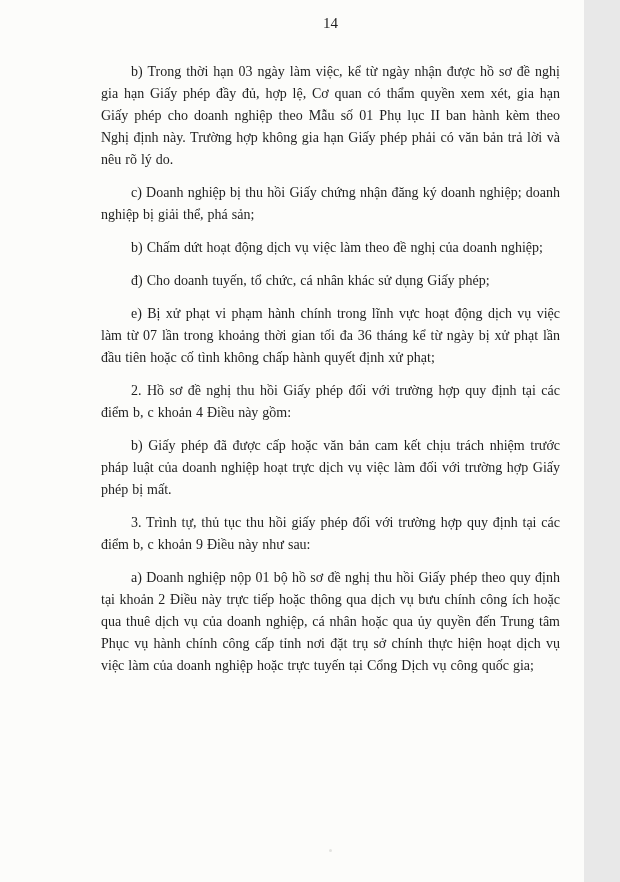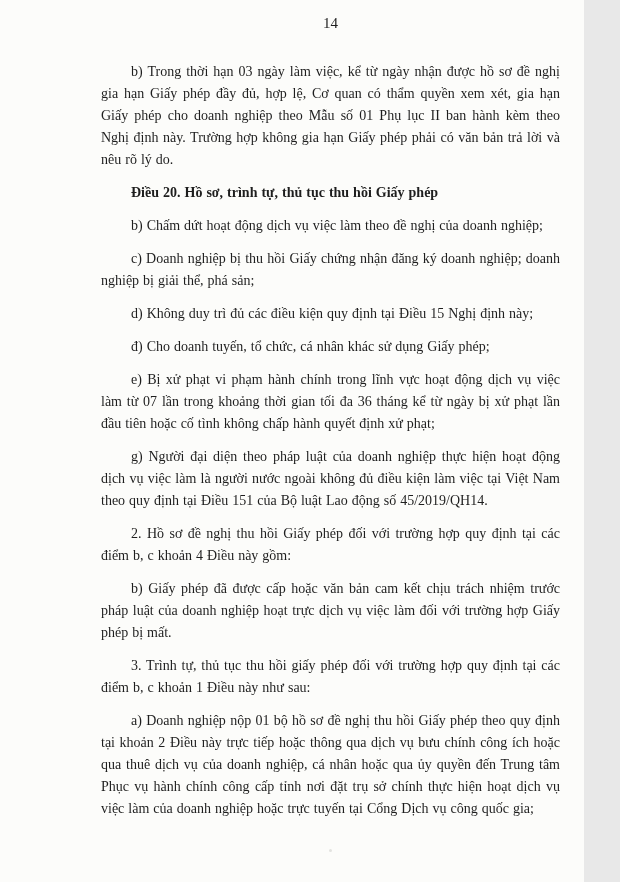--- a/index.html
+++ b/index.html
@@ -55,27 +55,24 @@
   }
 </style>
 </head>
 <body>
 
 <div class="page">
   <div class="pageno">14</div>
 
   <div class="doc-body">
       <p class="para body">b) Trong thời hạn 03 ngày làm việc, kể từ ngày nhận được hồ sơ đề nghị gia hạn Giấy phép đầy đủ, hợp lệ, Cơ quan có thẩm quyền xem xét, gia hạn Giấy phép cho doanh nghiệp theo Mẫu số 01 Phụ lục II ban hành kèm theo Nghị định này. Trường hợp không gia hạn Giấy phép phải có văn bản trả lời và nêu rõ lý do.</p>
-      <p class="para heading">Điều 20. Hồ sơ, trình tự, thủ tục thu hồi Giấy phép</p>
+      <p class="para body">c) Doanh nghiệp bị thu hồi Giấy chứng nhận đăng ký doanh nghiệp; doanh nghiệp bị giải thể, phá sản;</p>
       <p class="para body">b) Chấm dứt hoạt động dịch vụ việc làm theo đề nghị của doanh nghiệp;</p>
-      <p class="para body">c) Doanh nghiệp bị thu hồi Giấy chứng nhận đăng ký doanh nghiệp; doanh nghiệp bị giải thể, phá sản;</p>
-      <p class="para body">d) Không duy trì đủ các điều kiện quy định tại Điều 15 Nghị định này;</p>
       <p class="para body">đ) Cho doanh tuyến, tổ chức, cá nhân khác sử dụng Giấy phép;</p>
       <p class="para body">e) Bị xử phạt vi phạm hành chính trong lĩnh vực hoạt động dịch vụ việc làm từ 07 lần trong khoảng thời gian tối đa 36 tháng kể từ ngày bị xử phạt lần đầu tiên hoặc cố tình không chấp hành quyết định xử phạt;</p>
-      <p class="para body">g) Người đại diện theo pháp luật của doanh nghiệp thực hiện hoạt động dịch vụ việc làm là người nước ngoài không đủ điều kiện làm việc tại Việt Nam theo quy định tại Điều 151 của Bộ luật Lao động số 45/2019/QH14.</p>
       <p class="para body">2. Hồ sơ đề nghị thu hồi Giấy phép đối với trường hợp quy định tại các điểm b, c khoản 4 Điều này gồm:</p>
       <p class="para body">b) Giấy phép đã được cấp hoặc văn bản cam kết chịu trách nhiệm trước pháp luật của doanh nghiệp hoạt trực dịch vụ việc làm đối với trường hợp Giấy phép bị mất.</p>
-      <p class="para body">3. Trình tự, thủ tục thu hồi giấy phép đối với trường hợp quy định tại các điểm b, c khoản 1 Điều này như sau:</p>
+      <p class="para body">3. Trình tự, thủ tục thu hồi giấy phép đối với trường hợp quy định tại các điểm b, c khoản 9 Điều này như sau:</p>
       <p class="para body">a) Doanh nghiệp nộp 01 bộ hồ sơ đề nghị thu hồi Giấy phép theo quy định tại khoản 2 Điều này trực tiếp hoặc thông qua dịch vụ bưu chính công ích hoặc qua thuê dịch vụ của doanh nghiệp, cá nhân hoặc qua ủy quyền đến Trung tâm Phục vụ hành chính công cấp tỉnh nơi đặt trụ sở chính thực hiện hoạt dịch vụ việc làm của doanh nghiệp hoặc trực tuyến tại Cổng Dịch vụ công quốc gia;</p>
     </div>
 
   <div class="scan-dot"></div>
 </div>
 
 </body></html>

